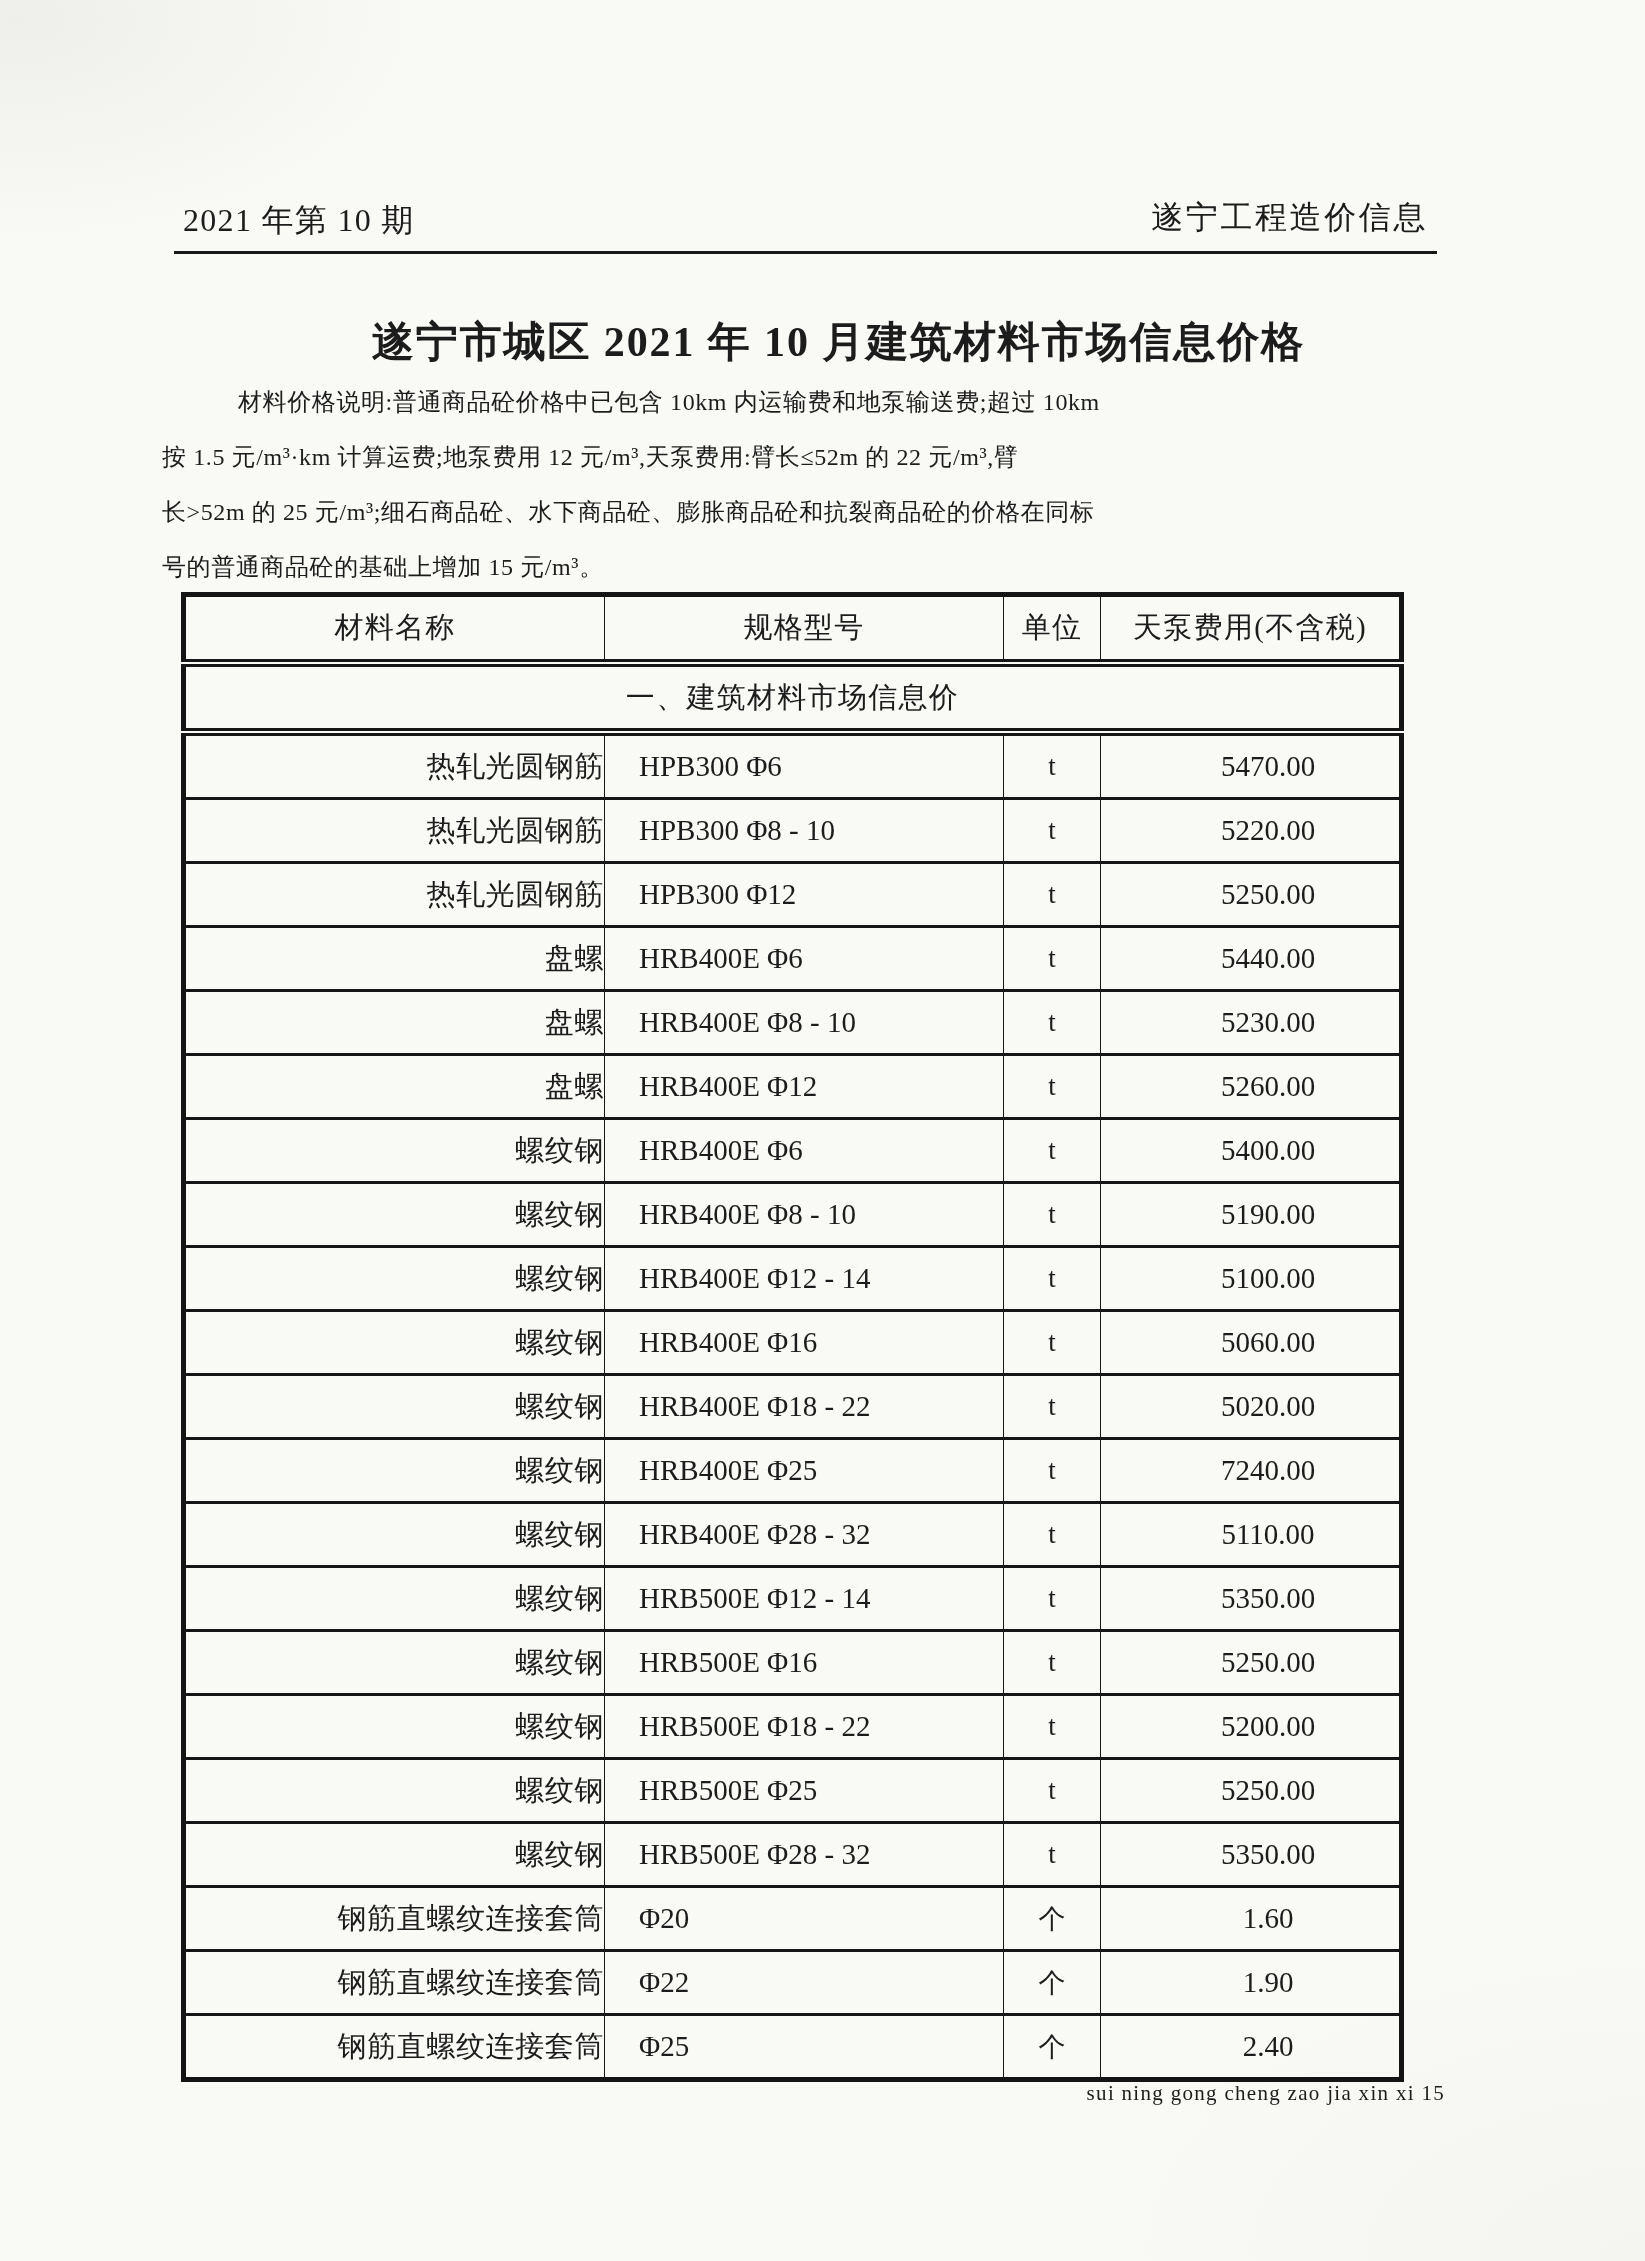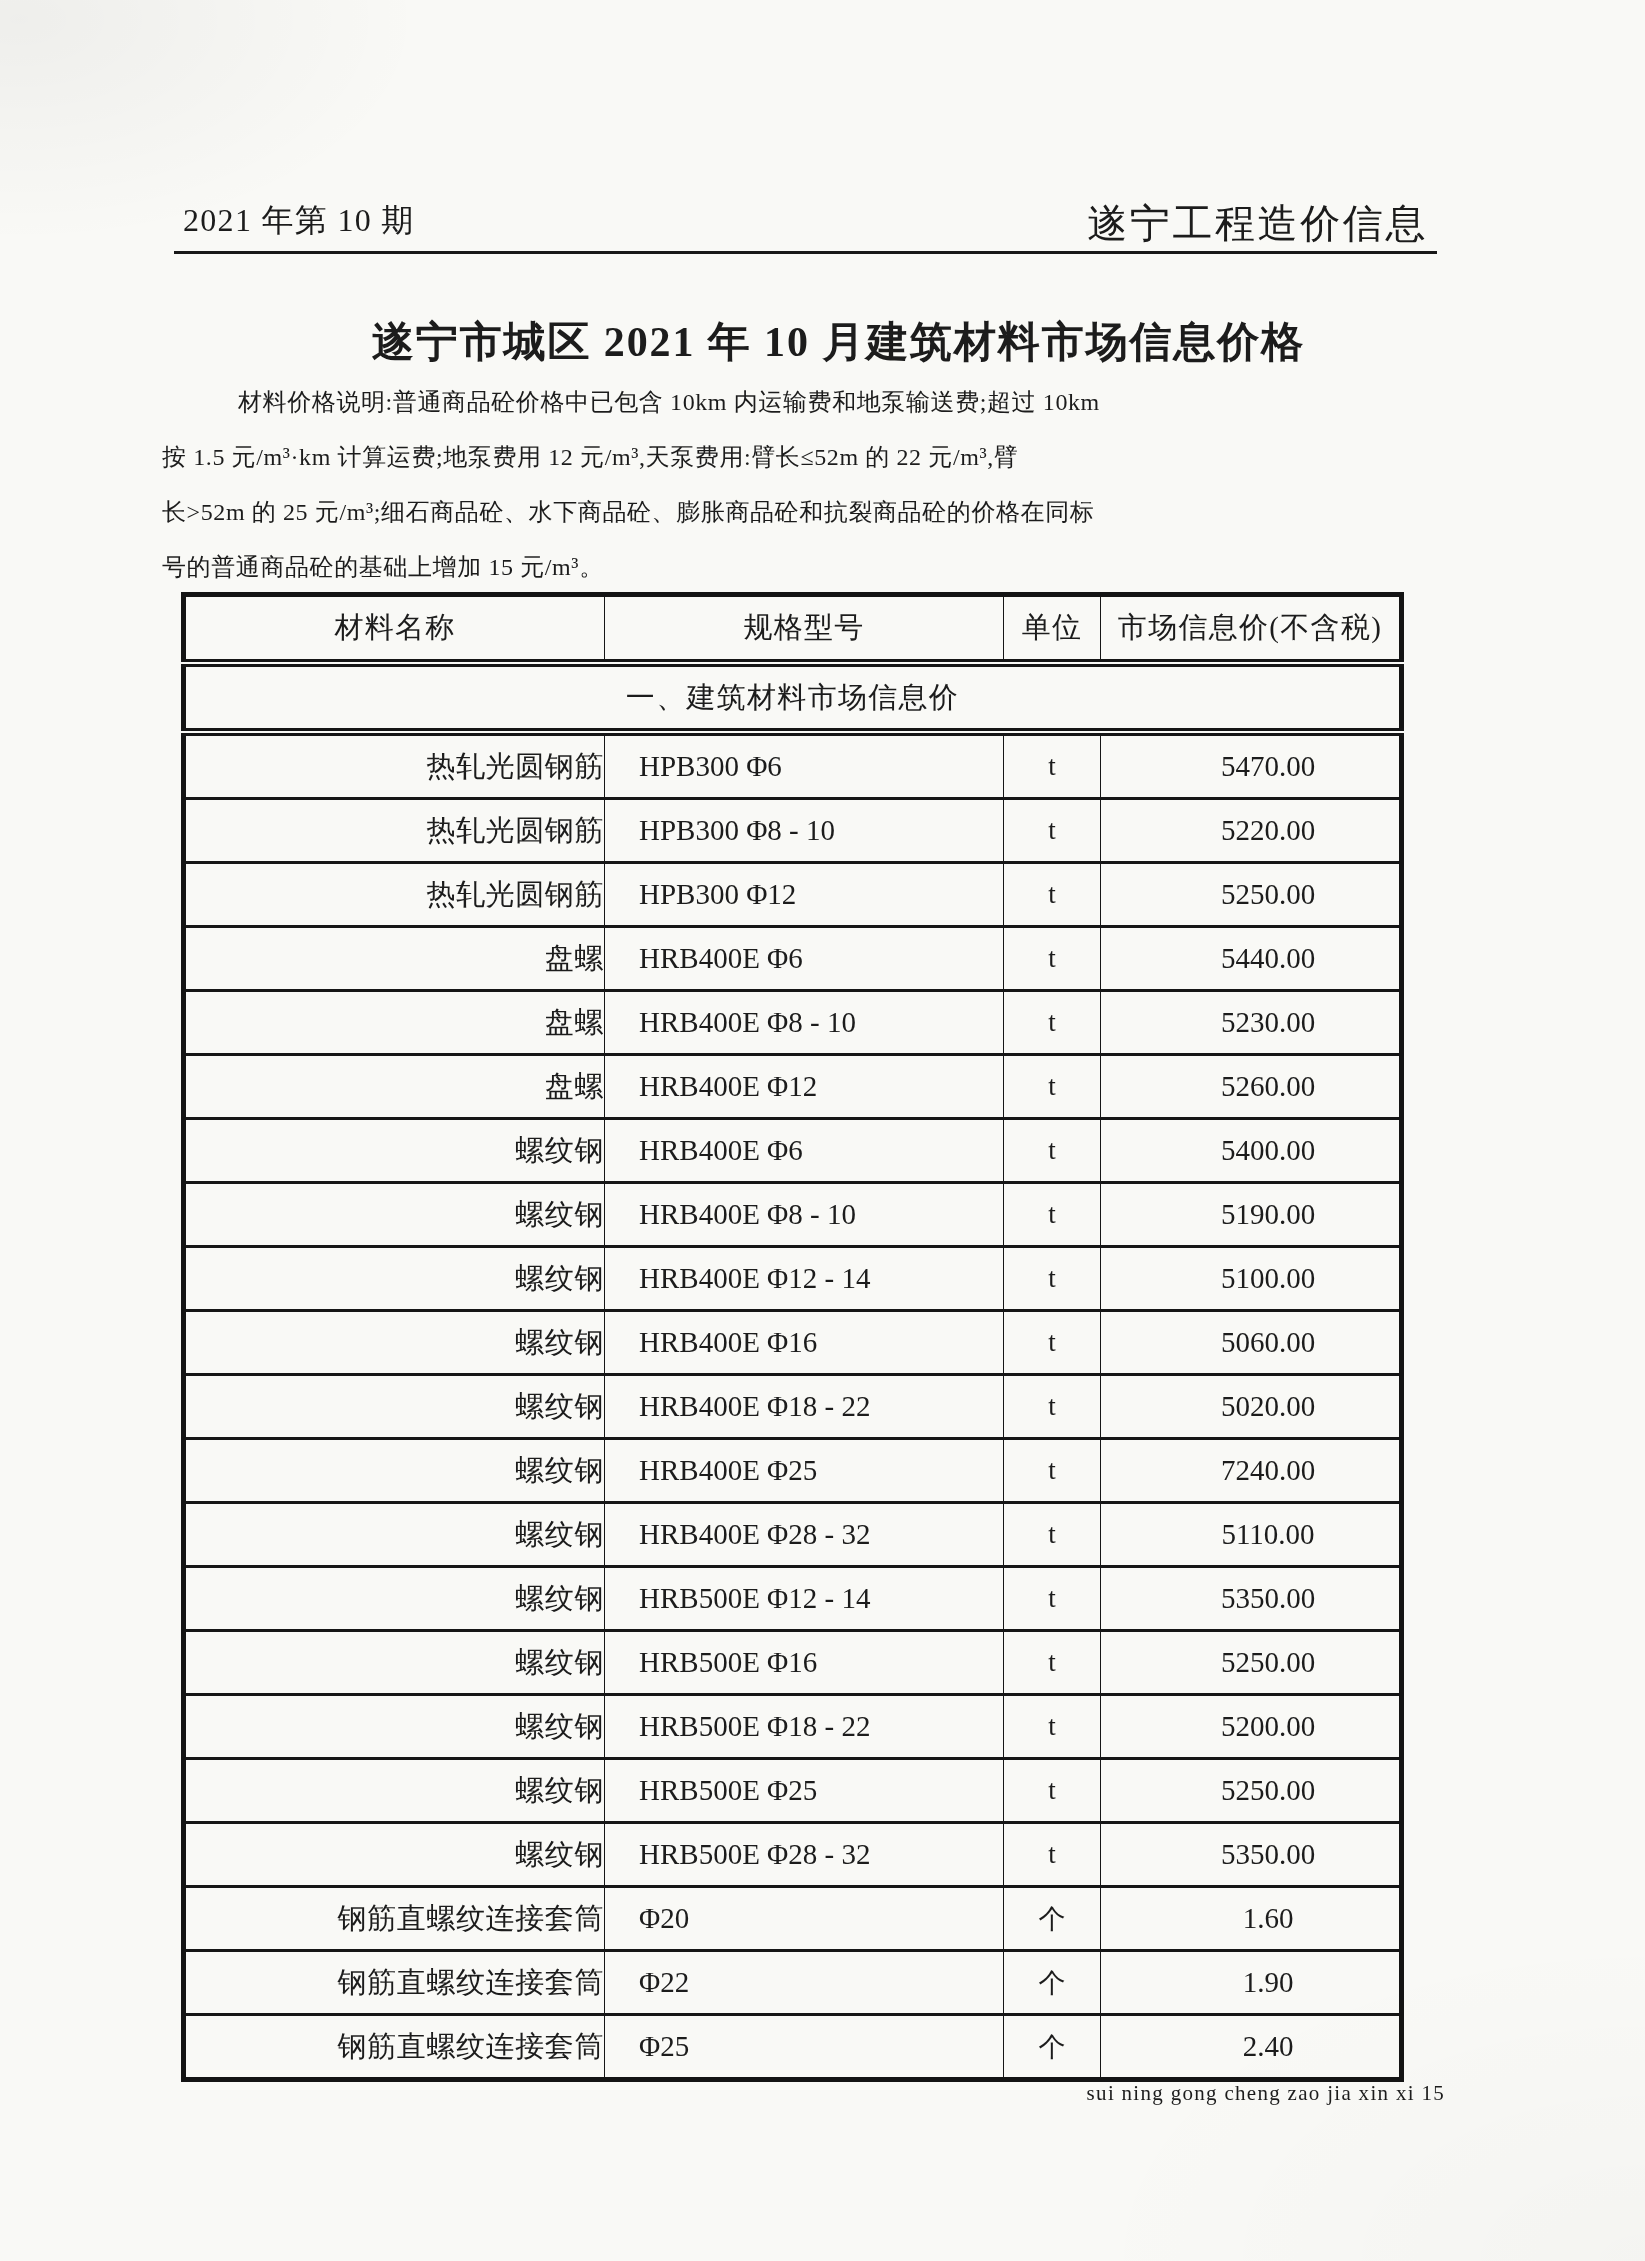--- a/index.html
+++ b/index.html
@@ -24,21 +24,21 @@
   .masthead-issue {
     position: absolute;
     left: 183px; top: 199px;
     font-size: 32px;
     letter-spacing: 1.3px;
     white-space: nowrap;
   }
   .masthead-journal {
     position: absolute;
     right: 217px; top: 196px;
-    font-size: 40px;
+    font-size: 32px;
     letter-spacing: 2.6px;
     white-space: nowrap;
   }
   .masthead-rule {
     position: absolute;
     left: 174px; top: 251px;
     width: 1263px; height: 3.2px;
     background: #181818;
   }
 
@@ -146,21 +146,21 @@
       <col class="c1">
         <col class="c2">
         <col class="c3">
         <col class="c4">
     </colgroup>
     <thead>
       <tr class="header-row">
         <th>材料名称</th>
         <th>规格型号</th>
         <th>单位</th>
-        <th>市场信息价(不含税)</th>
+        <th>天泵费用(不含税)</th>
       </tr>
     </thead>
     <tbody>
       <tr class="section-row">
         <td colspan="4">一、建筑材料市场信息价</td>
       </tr>
     </tbody>
     <tbody>
         <tr class="data-row">
     <td class="c-name">热轧光圆钢筋</td>

